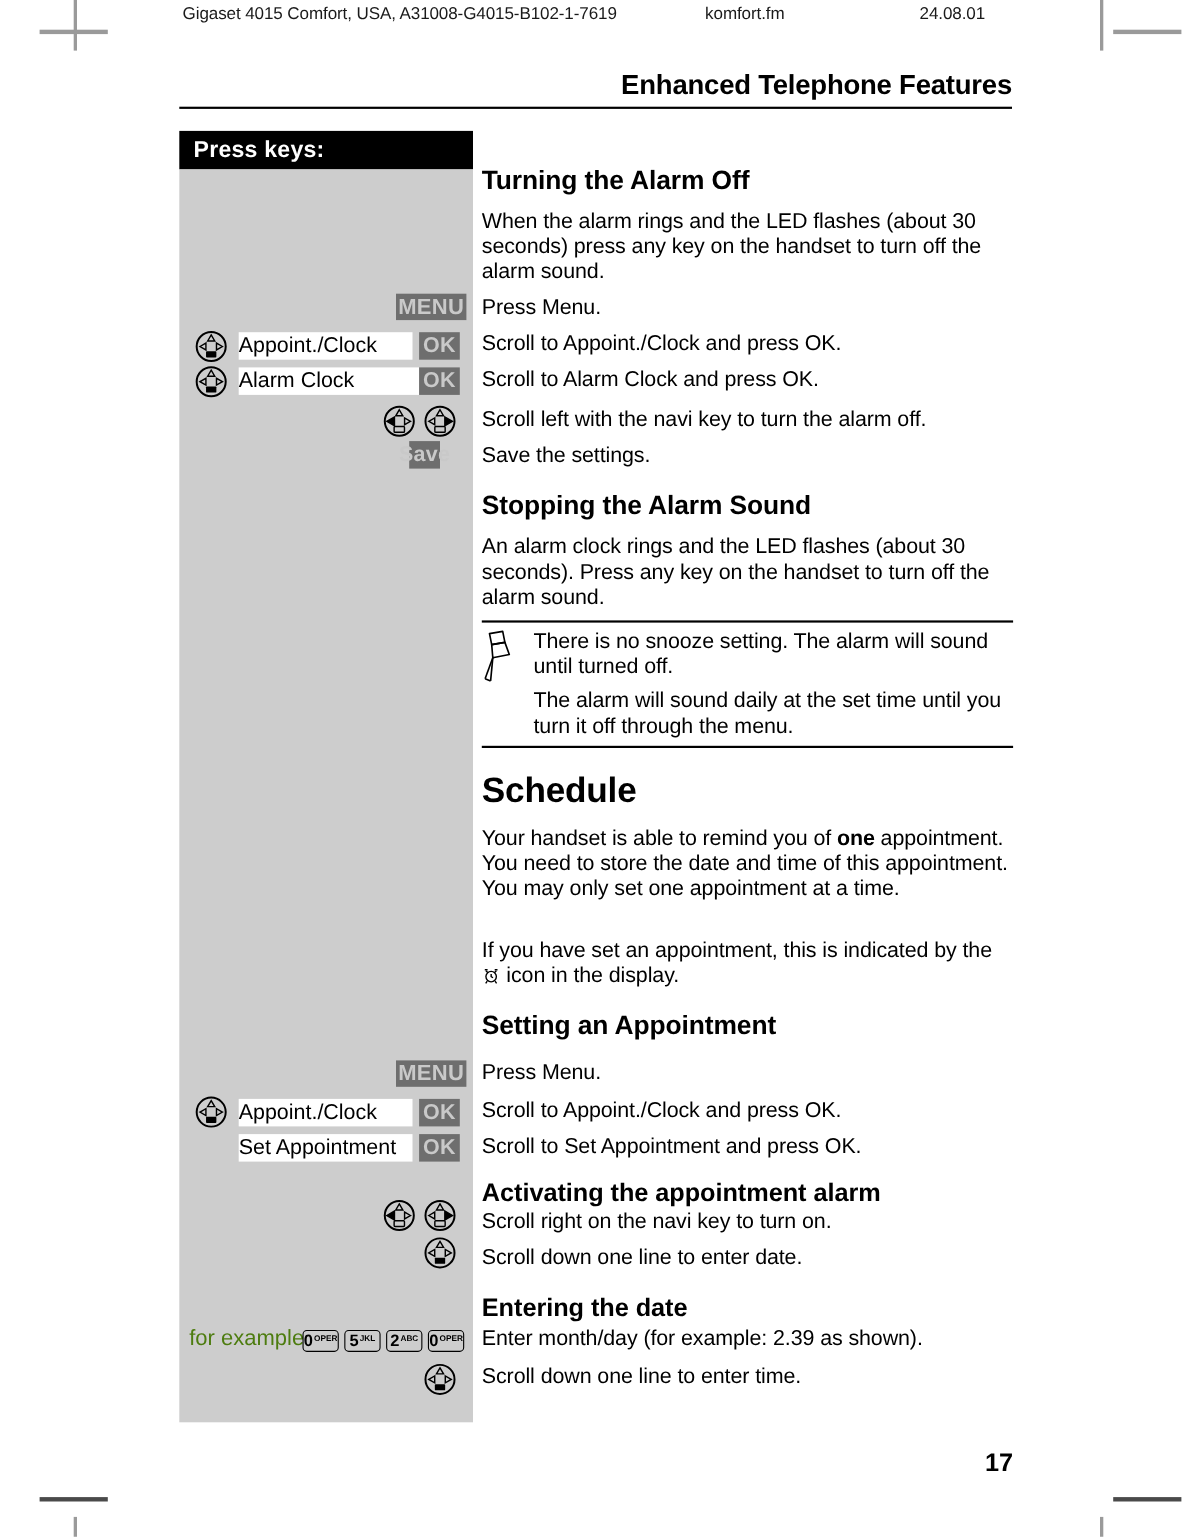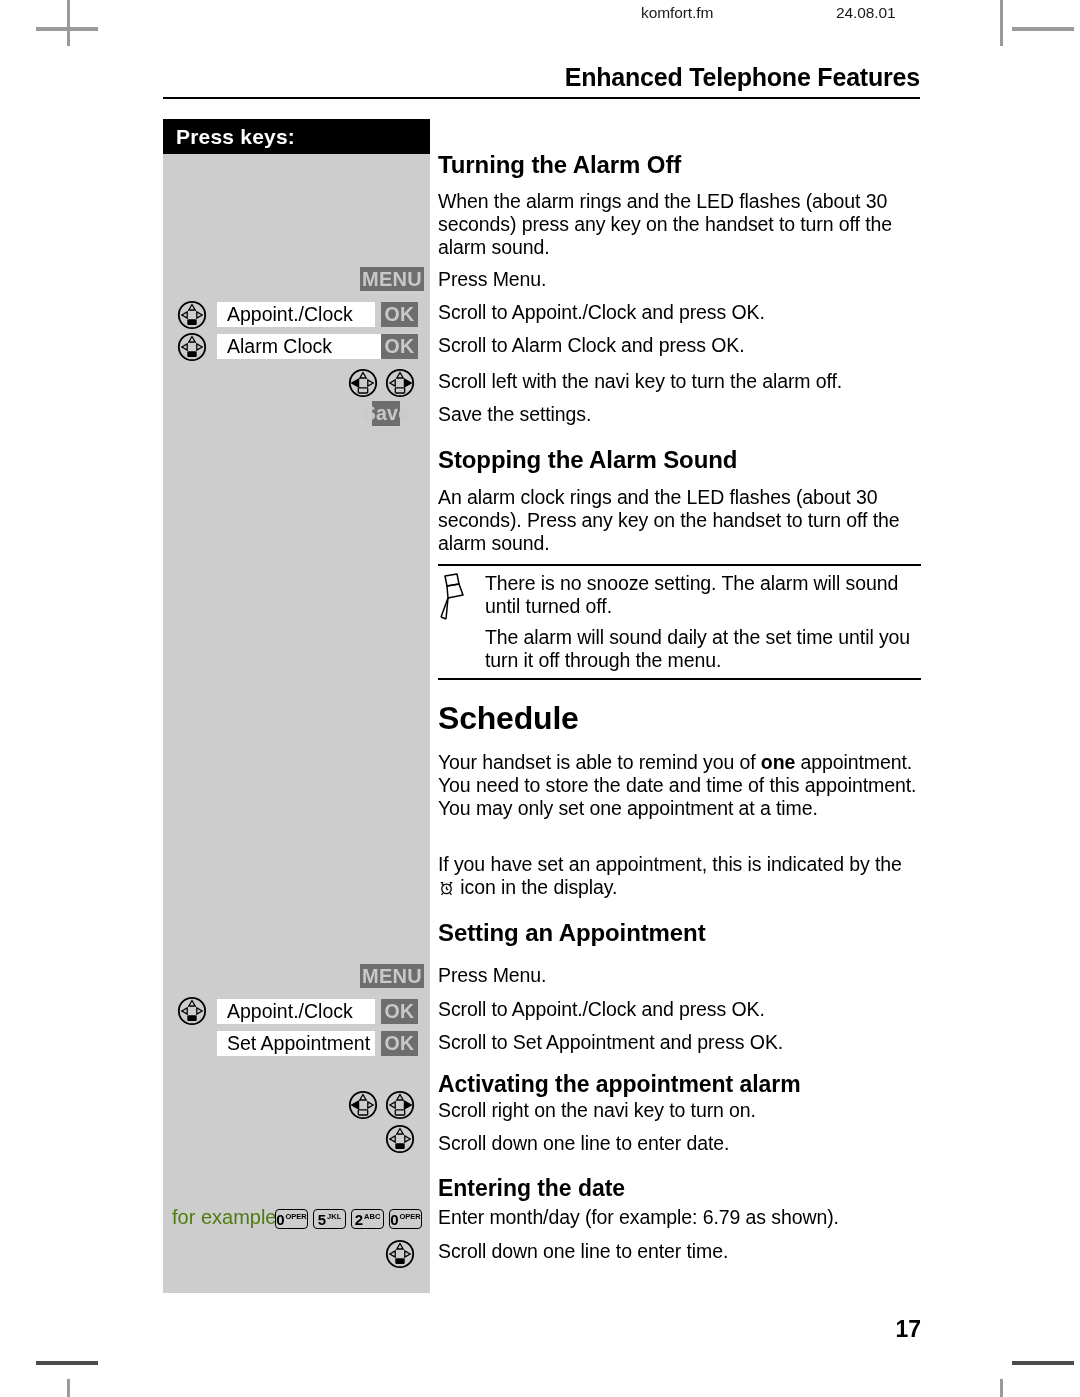--- a/index.html
+++ b/index.html
@@ -60,21 +60,20 @@
   }
   .menukey{width:64px;height:24px;font-size:20px;}
   .okkey{width:37px;height:25px;}
   .savekey{width:28px;height:25px;}
 
   .dispfield{
     position:absolute;
     background:#ffffff;color:#000;
     font-size:19.5px;
     display:flex;align-items:center;
-    padding-left:10px;
     box-sizing:border-box;
     height:25px;
   }
 
   .navi{position:absolute;width:30px;height:30px;}
   .keypad{
     position:absolute;
     width:33px;height:20px;
     border:1.6px solid #000;border-radius:4px;
     background:#cdcdcd;
@@ -126,20 +125,21 @@
 <div class="cropmark cm-v" style="left:67px;  top:0px;"></div>
 <div class="cropmark cm-h" style="left:36px;  top:27px;"></div>
 <div class="cropmark cm-v" style="left:1000px;top:0px;"></div>
 <div class="cropmark cm-h" style="left:1012px;top:27px;"></div>
 <div class="cropmark cm-h" style="left:36px;  top:1361px;background:#4a4a4a;"></div>
 <div class="cropmark cm-v" style="left:67px;  top:1379px;"></div>
 <div class="cropmark cm-h" style="left:1012px;top:1361px;background:#4a4a4a;"></div>
 <div class="cropmark cm-v" style="left:1000px;top:1379px;"></div>
 
 <div class="runhead">
+  <span class="doc">Gigaset 4015 Comfort, USA, A31008-G4015-B102-1-7619</span>
   <span class="fm">komfort.fm</span>
   <span class="date">24.08.01</span>
 </div>
 
 <div class="chapter">Enhanced Telephone Features</div>
 
 <div class="presskeys-head">
   <span>Press keys:</span>
 </div>
 <div class="sidebar"></div>
@@ -313,16 +313,16 @@
 </p>
 
 <h2 class="sec col" style="top:920px;">Setting an Appointment</h2>
 <p class="body col" style="top:964px;">Press Menu.</p>
 <p class="body col" style="top:998px;">Scroll to Appoint./Clock and press OK.</p>
 <p class="body col" style="top:1031px;">Scroll to Set Appointment and press OK.</p>
 <h3 class="sub col" style="top:1072px;">Activating the appointment alarm</h3>
 <p class="body col" style="top:1099px;">Scroll right on the navi key to turn on.</p>
 <p class="body col" style="top:1132px;">Scroll down one line to enter date.</p>
 <h3 class="sub col" style="top:1176px;">Entering the date</h3>
-<p class="body col" style="top:1206px;">Enter month/day (for example: 6.79 as shown).</p>
+<p class="body col" style="top:1206px;">Enter month/day (for example: 2.39 as shown).</p>
 <p class="body col" style="top:1240px;">Scroll down one line to enter time.</p>
 
 <div class="pageno">17</div>
 
 </body></html>

